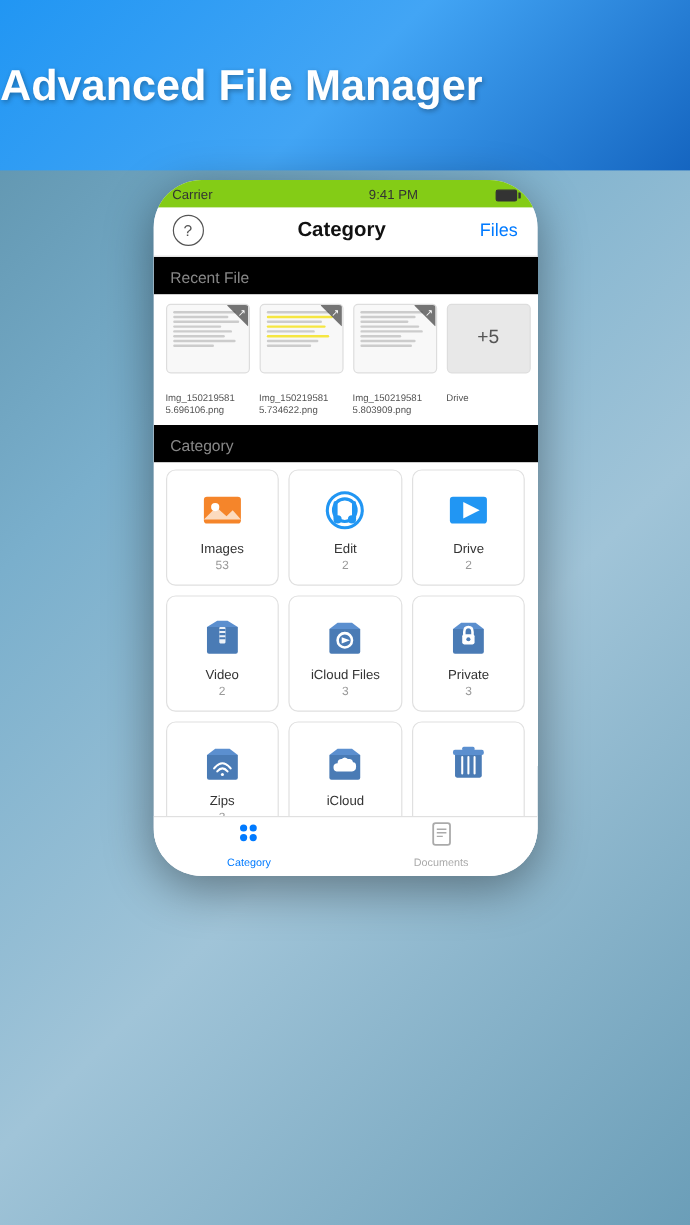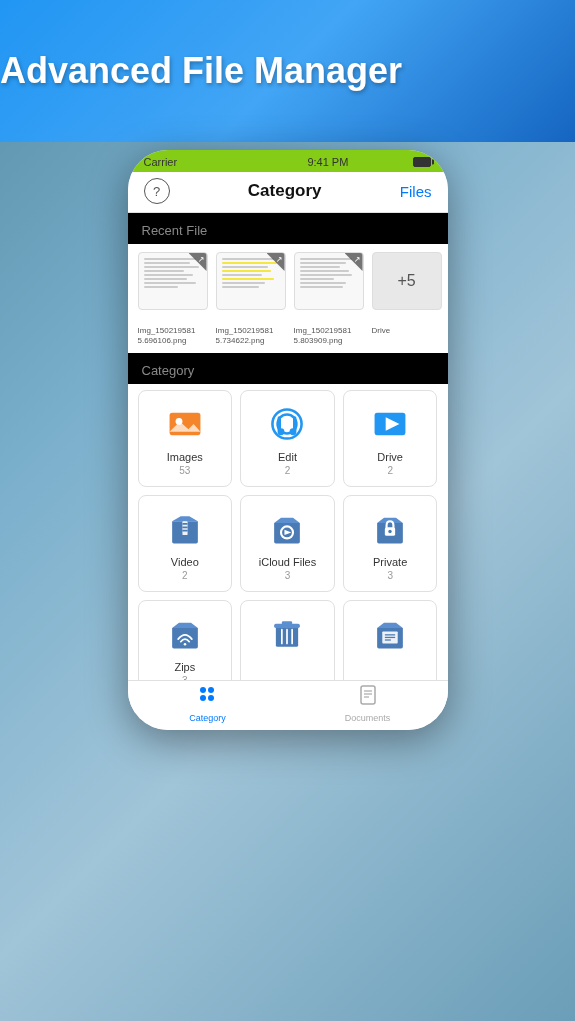--- a/index.html
+++ b/index.html
@@ -501,20 +501,31 @@
             <path d="M6,14 L14,8 L28,8 L36,14 Z" fill="#5b8fcf"></path>
             <path d="M13,27 Q17,22 21,22 Q25,22 29,27" fill="none" stroke="white" stroke-width="2" stroke-linecap="round"></path>
             <path d="M16,30 Q18.5,27 21,27 Q23.5,27 26,30" fill="none" stroke="white" stroke-width="2" stroke-linecap="round"></path>
             <circle cx="21" cy="33" r="1.5" fill="white"></circle>
           </svg>
         </div>
         <span class="category-name">Zips</span>
         <span class="category-count">3</span>
       </div>
 
+      <div class="category-item">
+        <div class="category-icon">
+          <svg class="icon-svg" viewBox="0 0 42 42">
+            <path d="M6,14 L6,36 Q6,38 8,38 L34,38 Q36,38 36,36 L36,14 Z" fill="#4a7bb5"></path>
+            <path d="M6,14 L14,8 L28,8 L36,14 Z" fill="#5b8fcf"></path>
+            <path d="M13,30 Q10,30 10,26 Q10,22 14,22 Q14,18 18,18 Q21,15 24,18 Q28,17 29,21 Q32,21 32,25 Q32,30 28,30 Z" fill="white"></path>
+          </svg>
+        </div>
+        <span class="category-name">iCloud</span>
+        <span class="category-count"></span>
+      </div>
 
 
       <div class="category-item">
         <div class="category-icon">
           <svg class="icon-svg" viewBox="0 0 42 42">
             <rect x="8" y="12" width="26" height="24" rx="2" fill="#4a7bb5"></rect>
             <rect x="6" y="9" width="30" height="5" rx="2" fill="#5b8fcf"></rect>
             <rect x="15" y="6" width="12" height="5" rx="1.5" fill="#5b8fcf"></rect>
             <line x1="15" y1="16" x2="15" y2="32" stroke="white" stroke-width="2" stroke-linecap="round"></line>
             <line x1="21" y1="16" x2="21" y2="32" stroke="white" stroke-width="2" stroke-linecap="round"></line>

